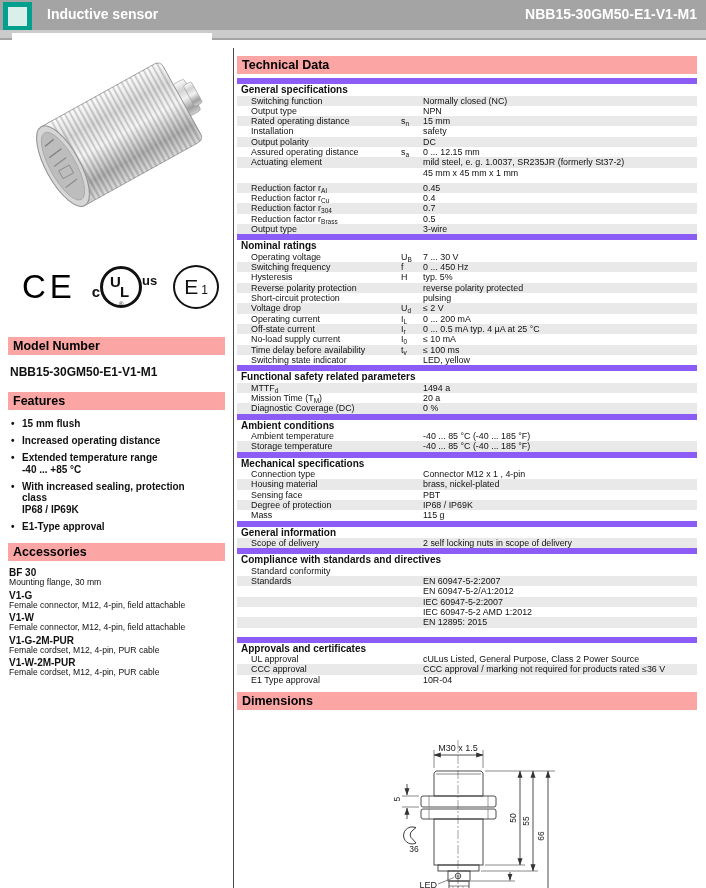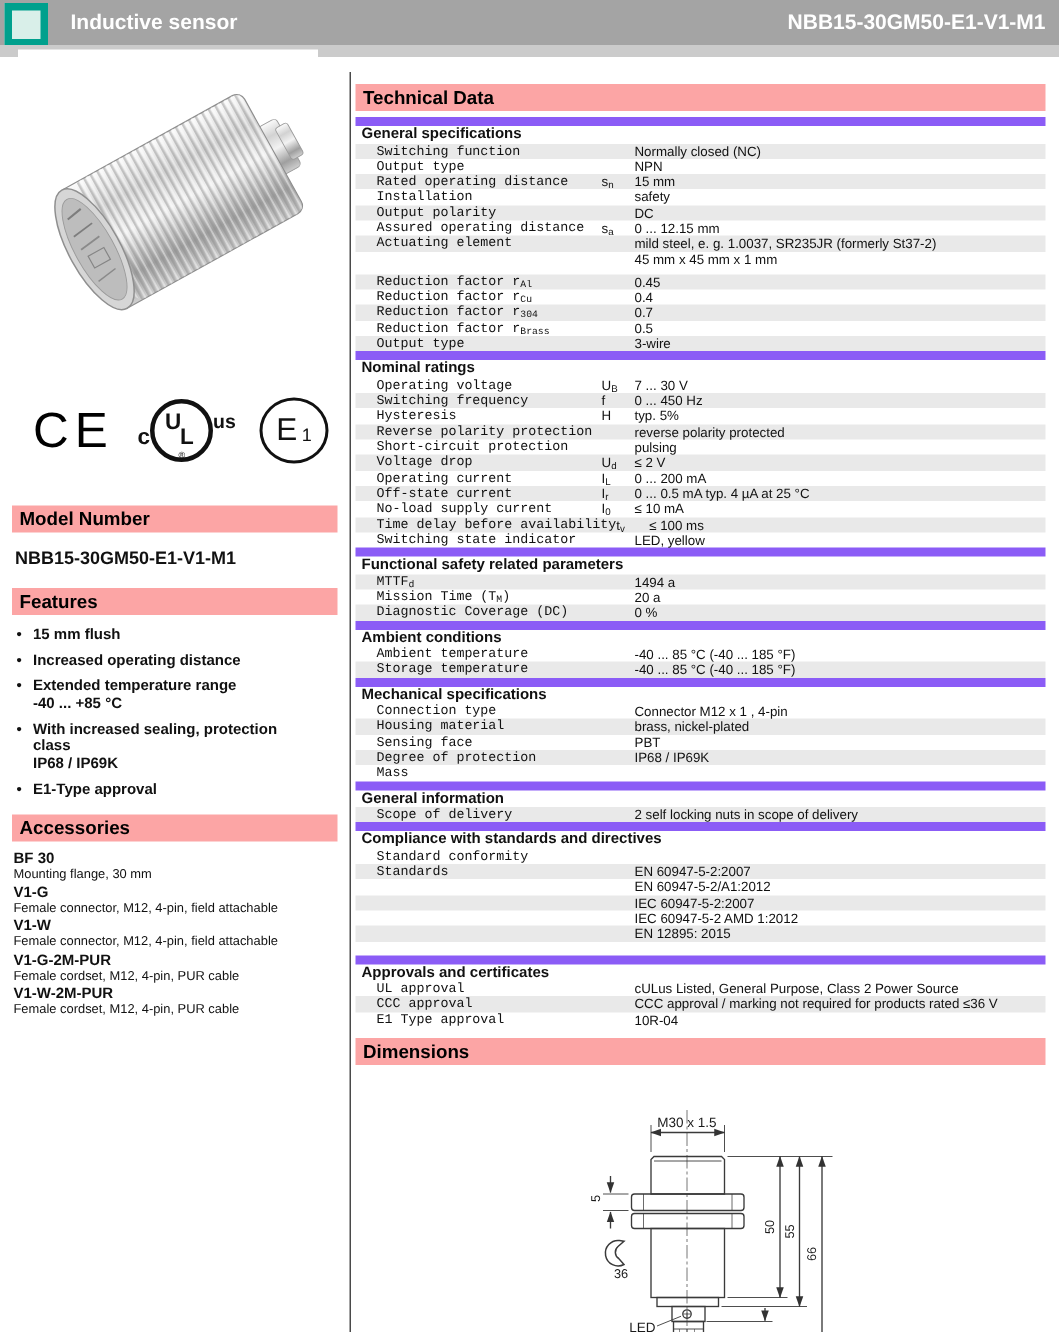--- a/index.html
+++ b/index.html
@@ -1,19 +1,19 @@
 <!DOCTYPE html>
 <html><head>
 <meta charset="utf-8">
 <style>
   html,body{margin:0;padding:0;background:#fff;}
   .page{position:relative;width:706px;height:888px;background:#fff;overflow:hidden;
         font-family:"Liberation Sans",sans-serif;color:#111;}
   
-  .topbar{position:absolute;left:0;top:0;width:706px;height:30px;background:#a4a4a4;}
+  .topbar{position:absolute;left:0;top:0;width:706px;height:40px;background:#a4a4a4;}
   .logo-box{position:absolute;left:3px;top:2px;width:29px;height:29px;background:#d9efe9;
             border:5px solid #00a08d;box-sizing:border-box;}
   .topbar-title{position:absolute;left:47px;top:6px;font-size:14px;font-weight:bold;color:#fff;}
   .topbar-model{position:absolute;right:9px;top:6px;font-size:14px;font-weight:bold;color:#fff;}
   .substrip{position:absolute;left:0;top:30px;width:706px;height:8px;background:#cbcbcb;}
   
   .bar{background:#fca5a5;height:18px;line-height:18px;font-size:12.5px;font-weight:bold;
        padding-left:5px;color:#000;}
   
   .left-col{position:absolute;left:8px;top:33px;width:217px;}
@@ -46,21 +46,21 @@
   .acc-desc{font-size:8.6px;line-height:9.5px;margin-left:1px;margin-bottom:2px;}
   
   .divider{position:absolute;left:233px;top:48px;width:1px;height:840px;background:#4a4a4a;}
   
   .right-col{position:absolute;left:237px;top:56px;width:460px;}
   .tech-table{margin-top:4px;}
   .tsec{height:11.5px;line-height:11.5px;font-size:10px;font-weight:bold;padding-left:4px;
         border-top:6px solid #8b5cf6;}
   .trow{display:flex;height:10.3px;line-height:10.3px;font-size:8.9px;}
   .trow.shade{background:#e9e9e9;}
-  .trow .lab{flex:0 0 164px;padding-left:14px;box-sizing:border-box;white-space:nowrap;overflow:visible;font-family:Liberation Mono, monospace;}
+  .trow .lab{flex:0 0 164px;padding-left:14px;box-sizing:border-box;white-space:nowrap;overflow:visible;}
   .trow .lab.ind2{}
   .trow .sym{flex:0 0 22px;}
   .trow .val{flex:1;white-space:nowrap;}
   .sub{font-size:6.5px;vertical-align:-1.5px;}
   .tgap{height:5px;}
   .tgap.big{height:9px;}
   .dim-bar{margin-top:7px;}
   .dim-drawing{margin-top:4px;}
   svg text{font-family:"Liberation Sans",sans-serif;}
 </style>
@@ -352,20 +352,21 @@
           <span class="val">PBT</span>
         </div>
         <div class="trow shade">
           <span class="lab">Degree of protection</span>
           <span class="sym"></span>
           <span class="val">IP68 / IP69K</span>
         </div>
         <div class="trow">
           <span class="lab">Mass</span>
           <span class="sym"></span>
+          <span class="val">115 g</span>
         </div>
         <div class="tsec">General information</div>
         <div class="trow shade">
           <span class="lab">Scope of delivery</span>
           <span class="sym"></span>
           <span class="val">2 self locking nuts in scope of delivery</span>
         </div>
         <div class="tsec">Compliance with standards and directives</div>
         <div class="trow">
           <span class="lab">Standard conformity</span>

